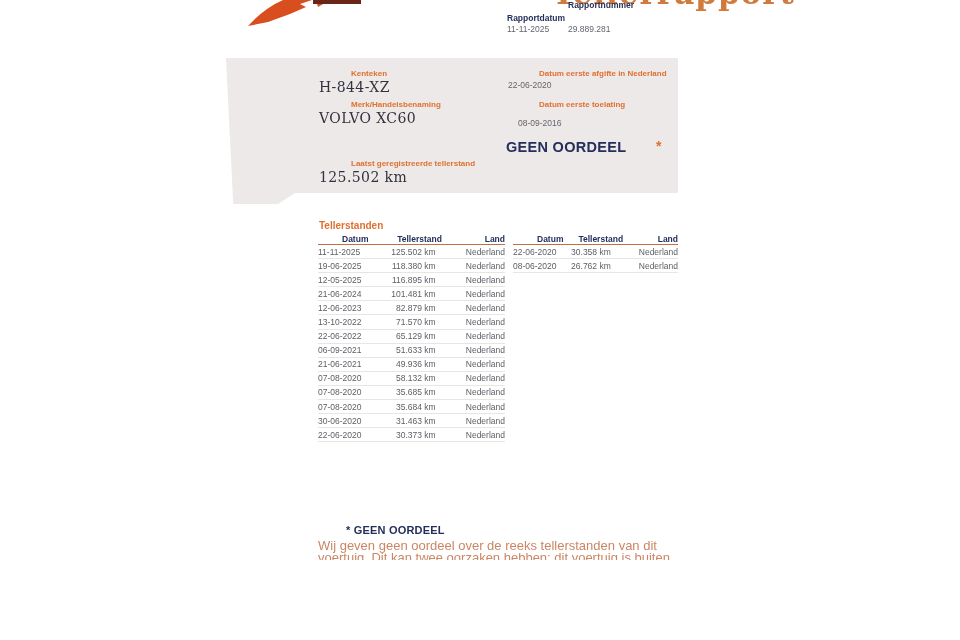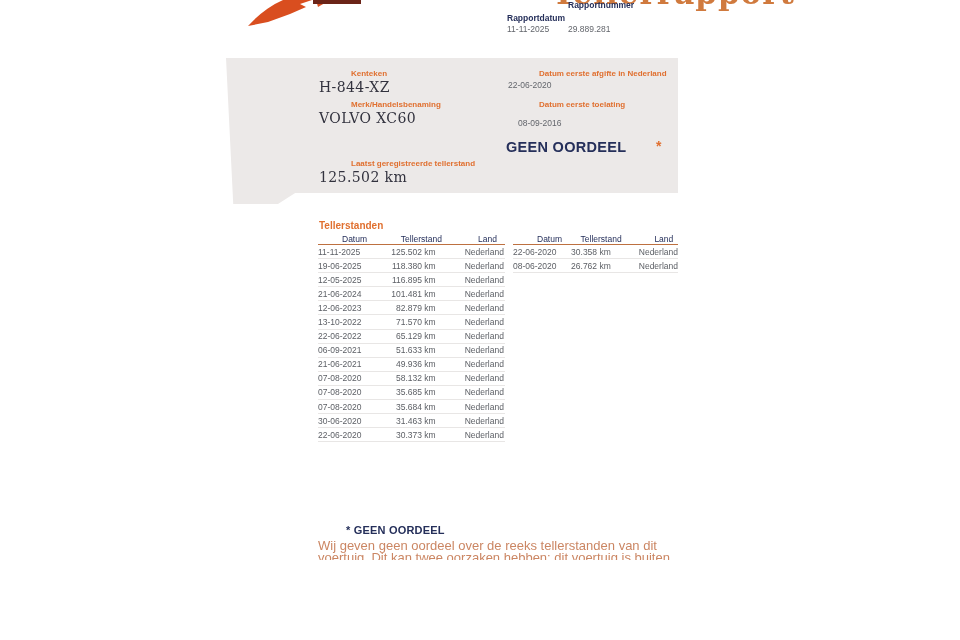--- a/index.html
+++ b/index.html
@@ -20,26 +20,26 @@
   .olabel{font-size:8px;font-weight:bold;color:#e07030;padding-left:32px;}
   .bigval{font-size:14px;color:#32323e;font-family:"DejaVu Serif", serif;letter-spacing:0.4px;}
   .gval{font-size:8.5px;color:#63666c;}
   .oordeel{font-size:14.5px;font-weight:bold;color:#252f5a;letter-spacing:0.3px;}
   .oordeel-star{font-size:14px;font-weight:bold;color:#e07030;}
 
   
   .section-title{font-size:10px;font-weight:bold;color:#e07030;}
   .ttable{position:absolute;font-size:8.5px;}
   .thead{display:flex;align-items:flex-end;height:12px;border-bottom:1.5px solid #bd7040;
-         color:#252f5a;font-weight:normal;padding-left:24px;}
+         color:#252f5a;font-weight:bold;padding-left:24px;}
   .trow{display:flex;align-items:center;height:13.1px;border-bottom:1px solid #e8e6e5;
         color:#5d6066;}
   .c1{width:40%;text-align:left;}
   .c2{width:34%;text-align:right;}
-  .c3{width:26%;text-align:center;margin-left:28px;}
+  .c3{width:26%;text-align:right;margin-left:28px;}
 
   
   .fn-title{font-size:11px;font-weight:bold;color:#252f5a;letter-spacing:0.2px;}
   .fn-body{font-size:13px;line-height:12px;color:#cb8663;width:352px;}
 
   
   .foot{font-size:7px;color:#8d8d8d;}
   .foot-right{text-align:right;}
 </style>
 </head>

